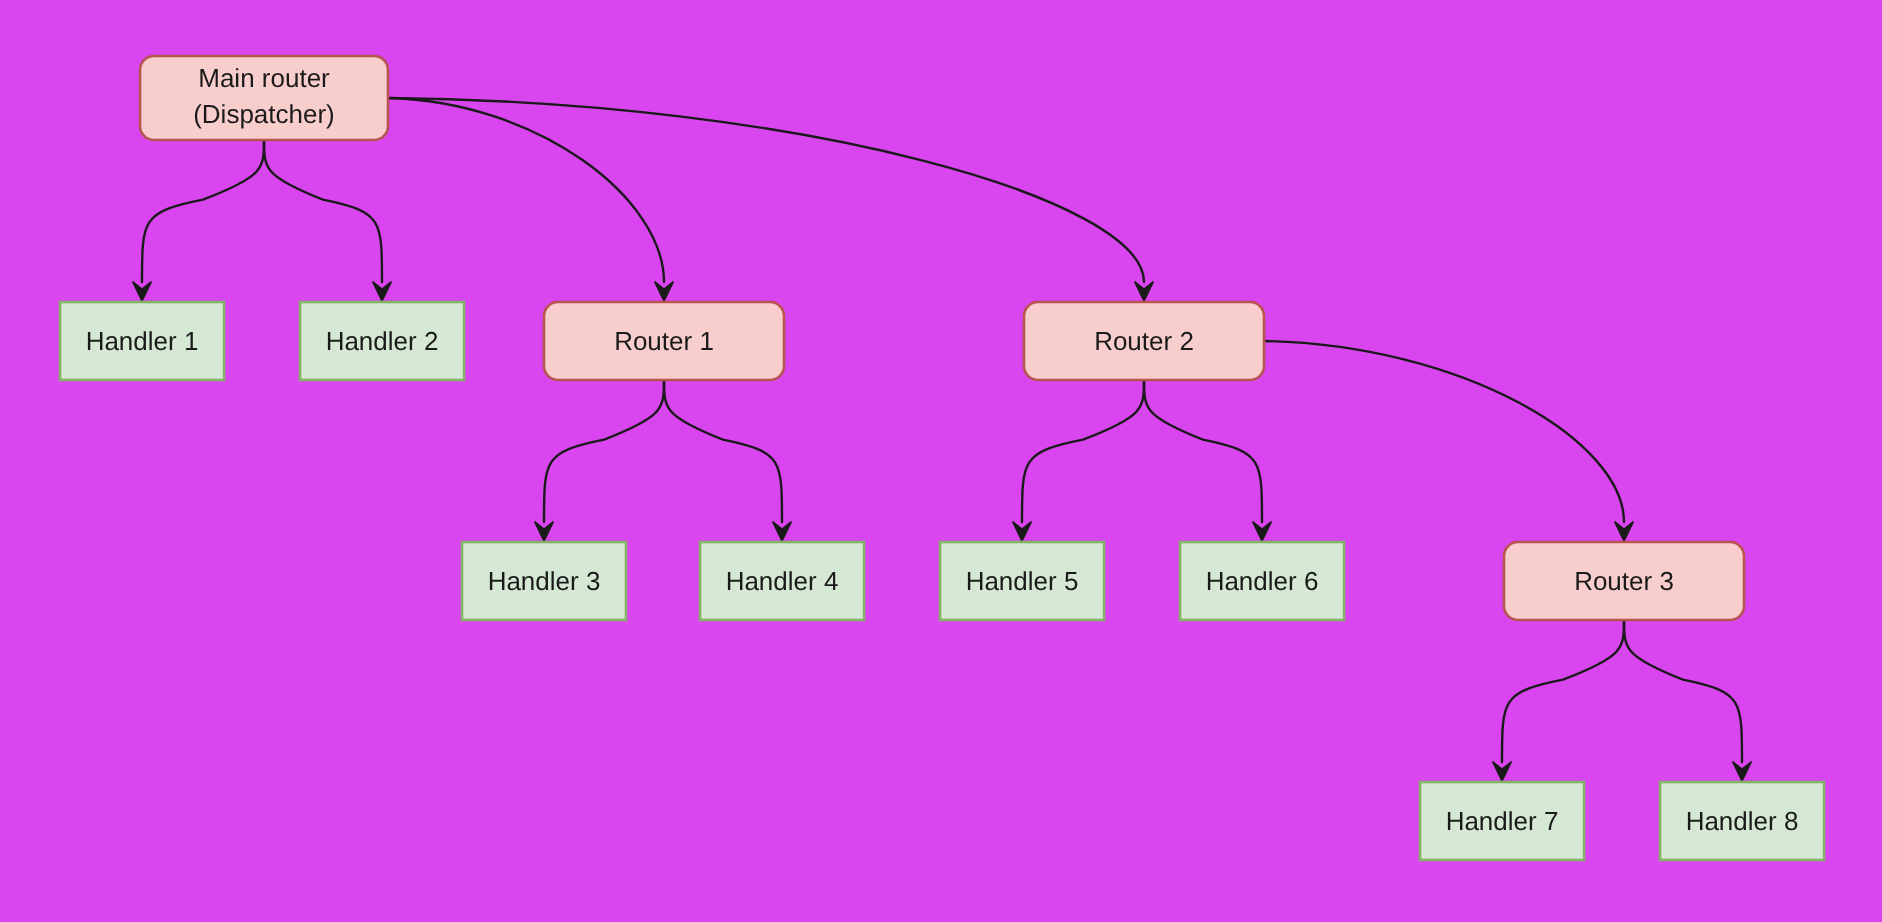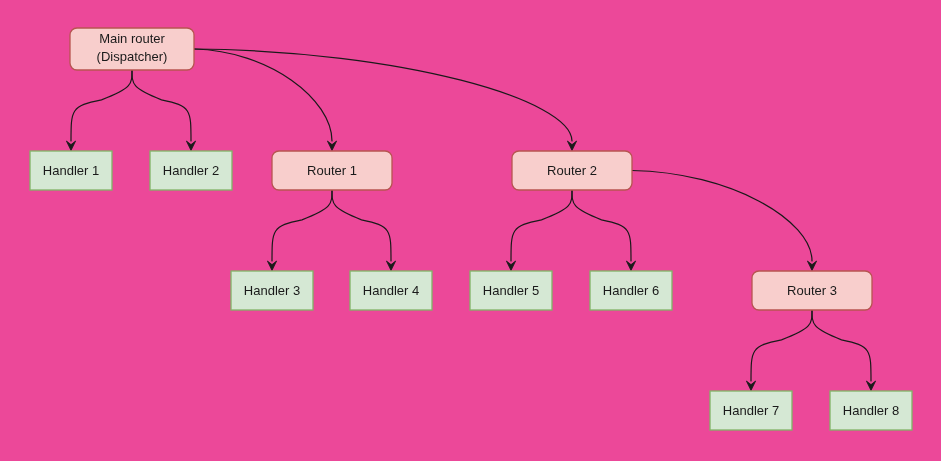--- a/index.html
+++ b/index.html
@@ -7,21 +7,21 @@
     padding: 0;
     background: #ffffff;
   }
   body {
     font-family: "Liberation Sans", sans-serif;
   }
   #diagram-root {
     position: relative;
     width: 941px;
     height: 461px;
-    background: #ec4899;
+    background: #d946ef;
     overflow: hidden;
   }
   #diagram-svg {
     position: absolute;
     left: 0;
     top: 0;
     width: 941px;
     height: 461px;
   }
   .node-label {

